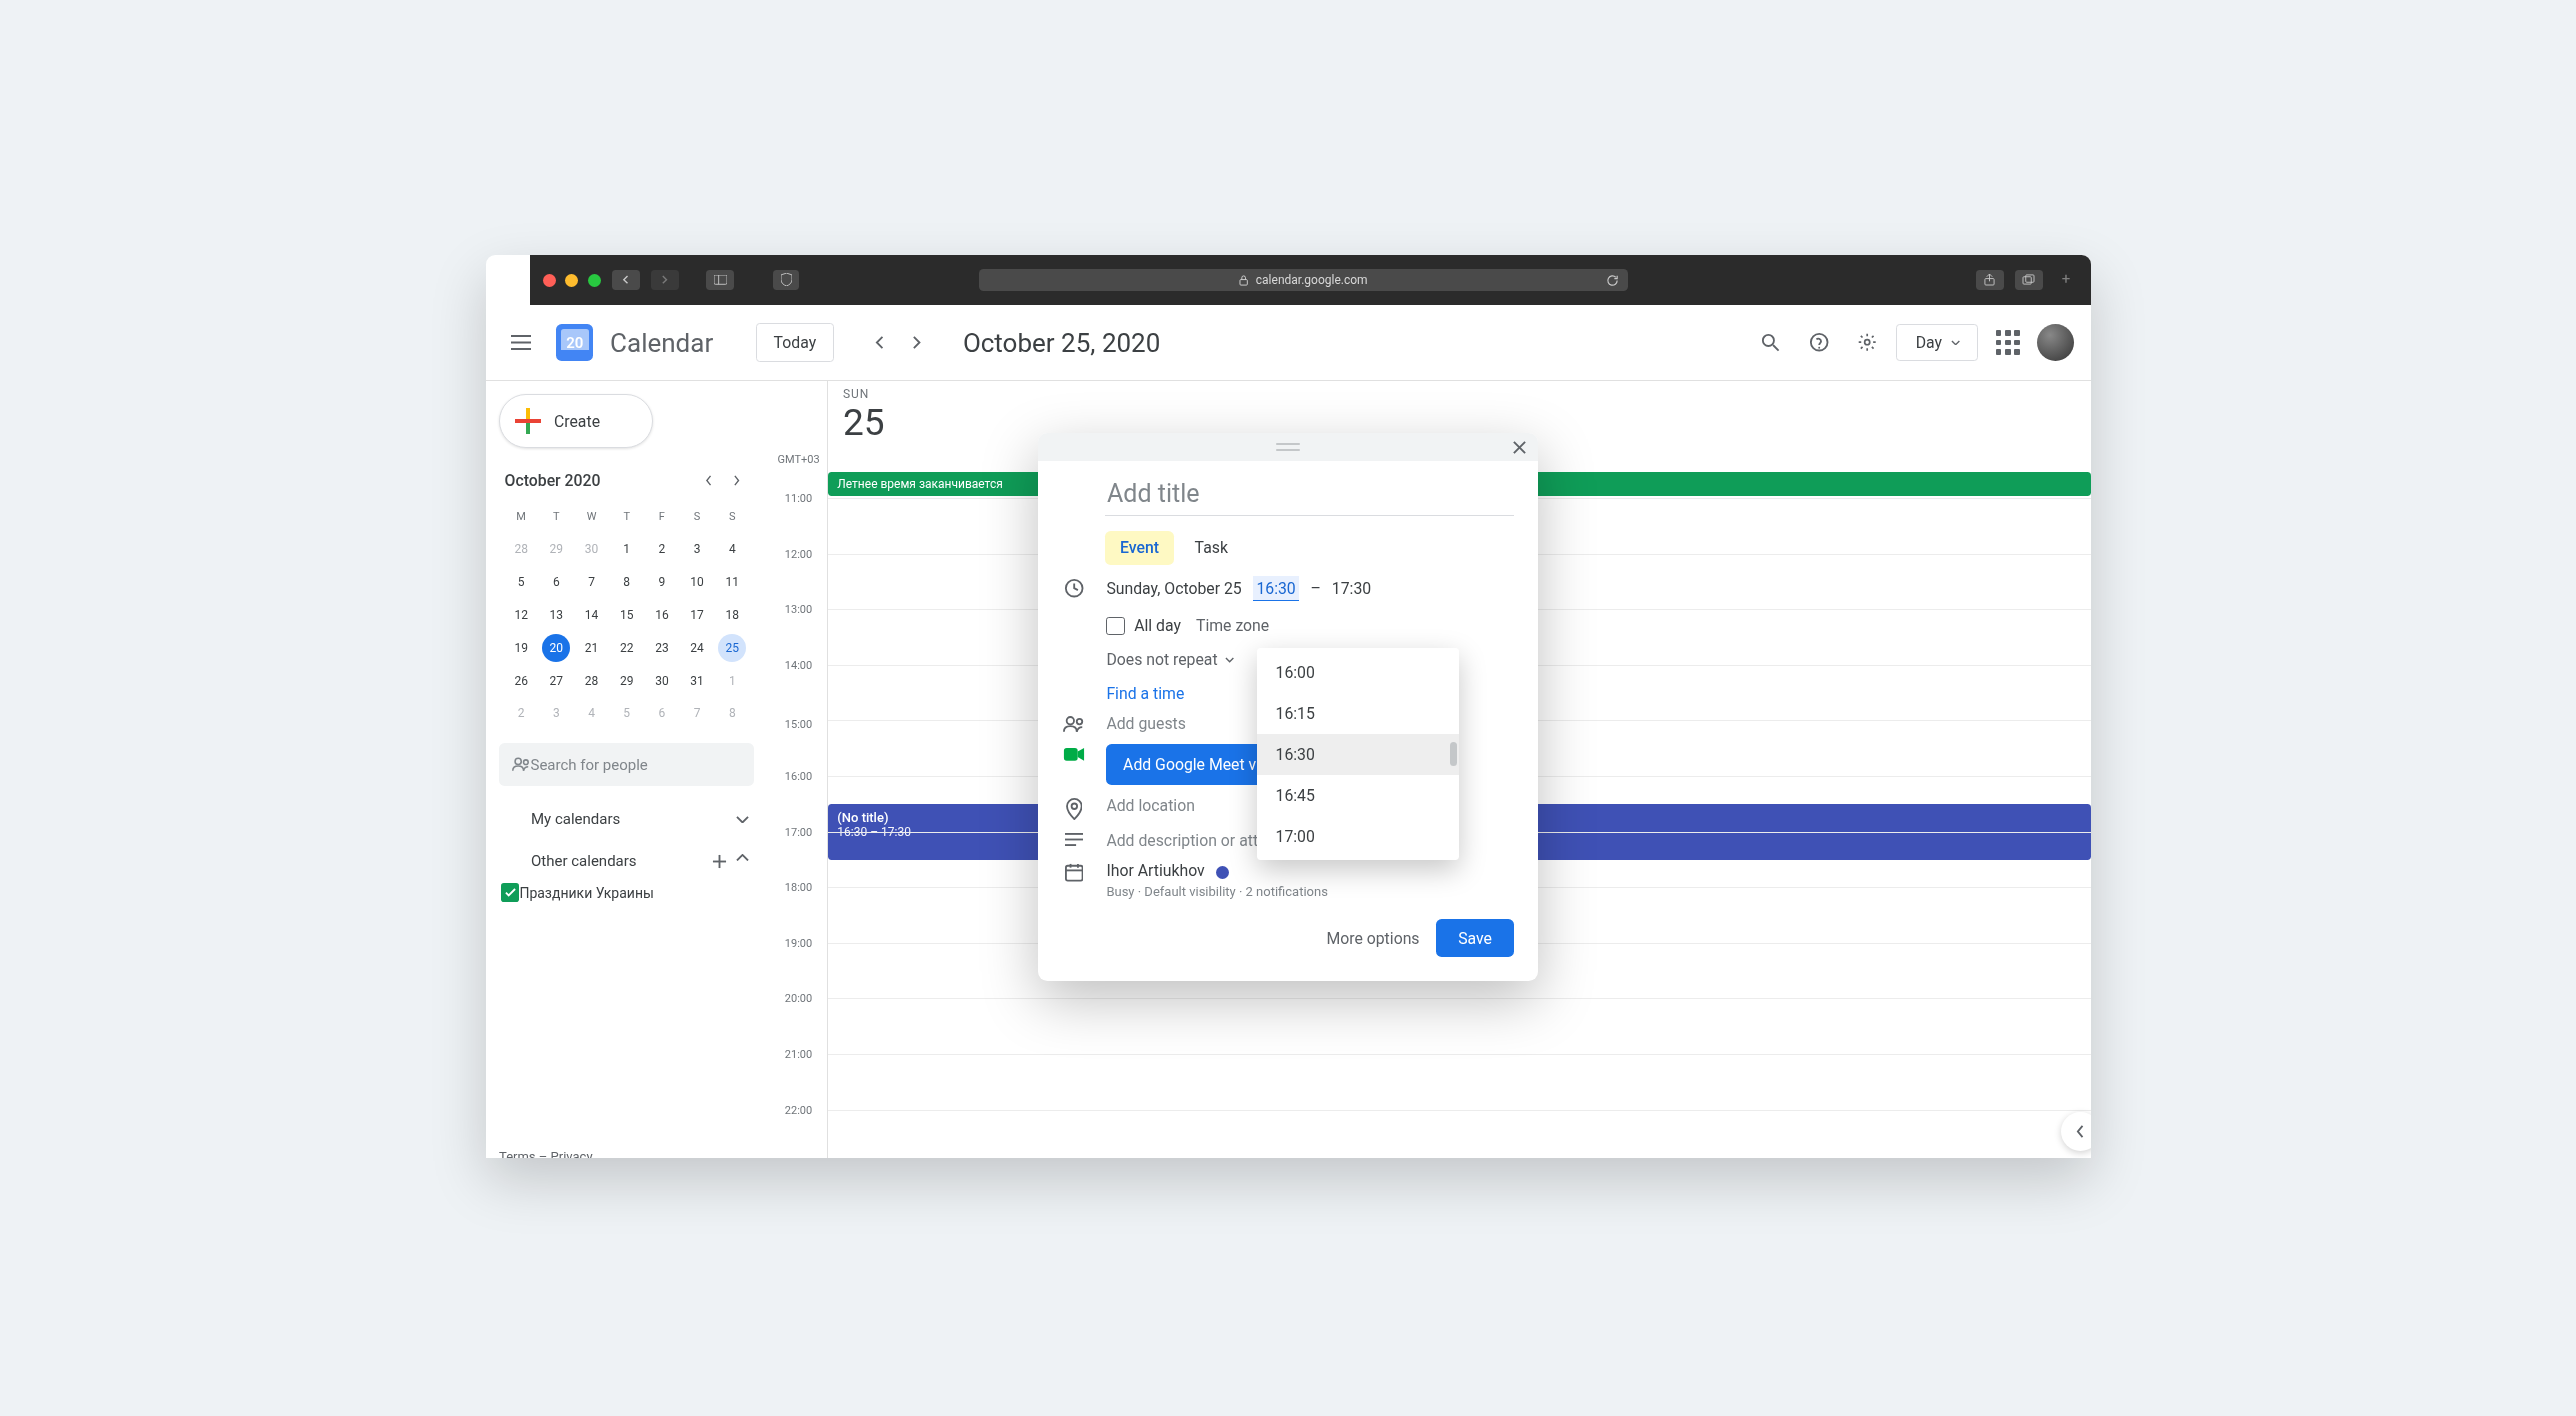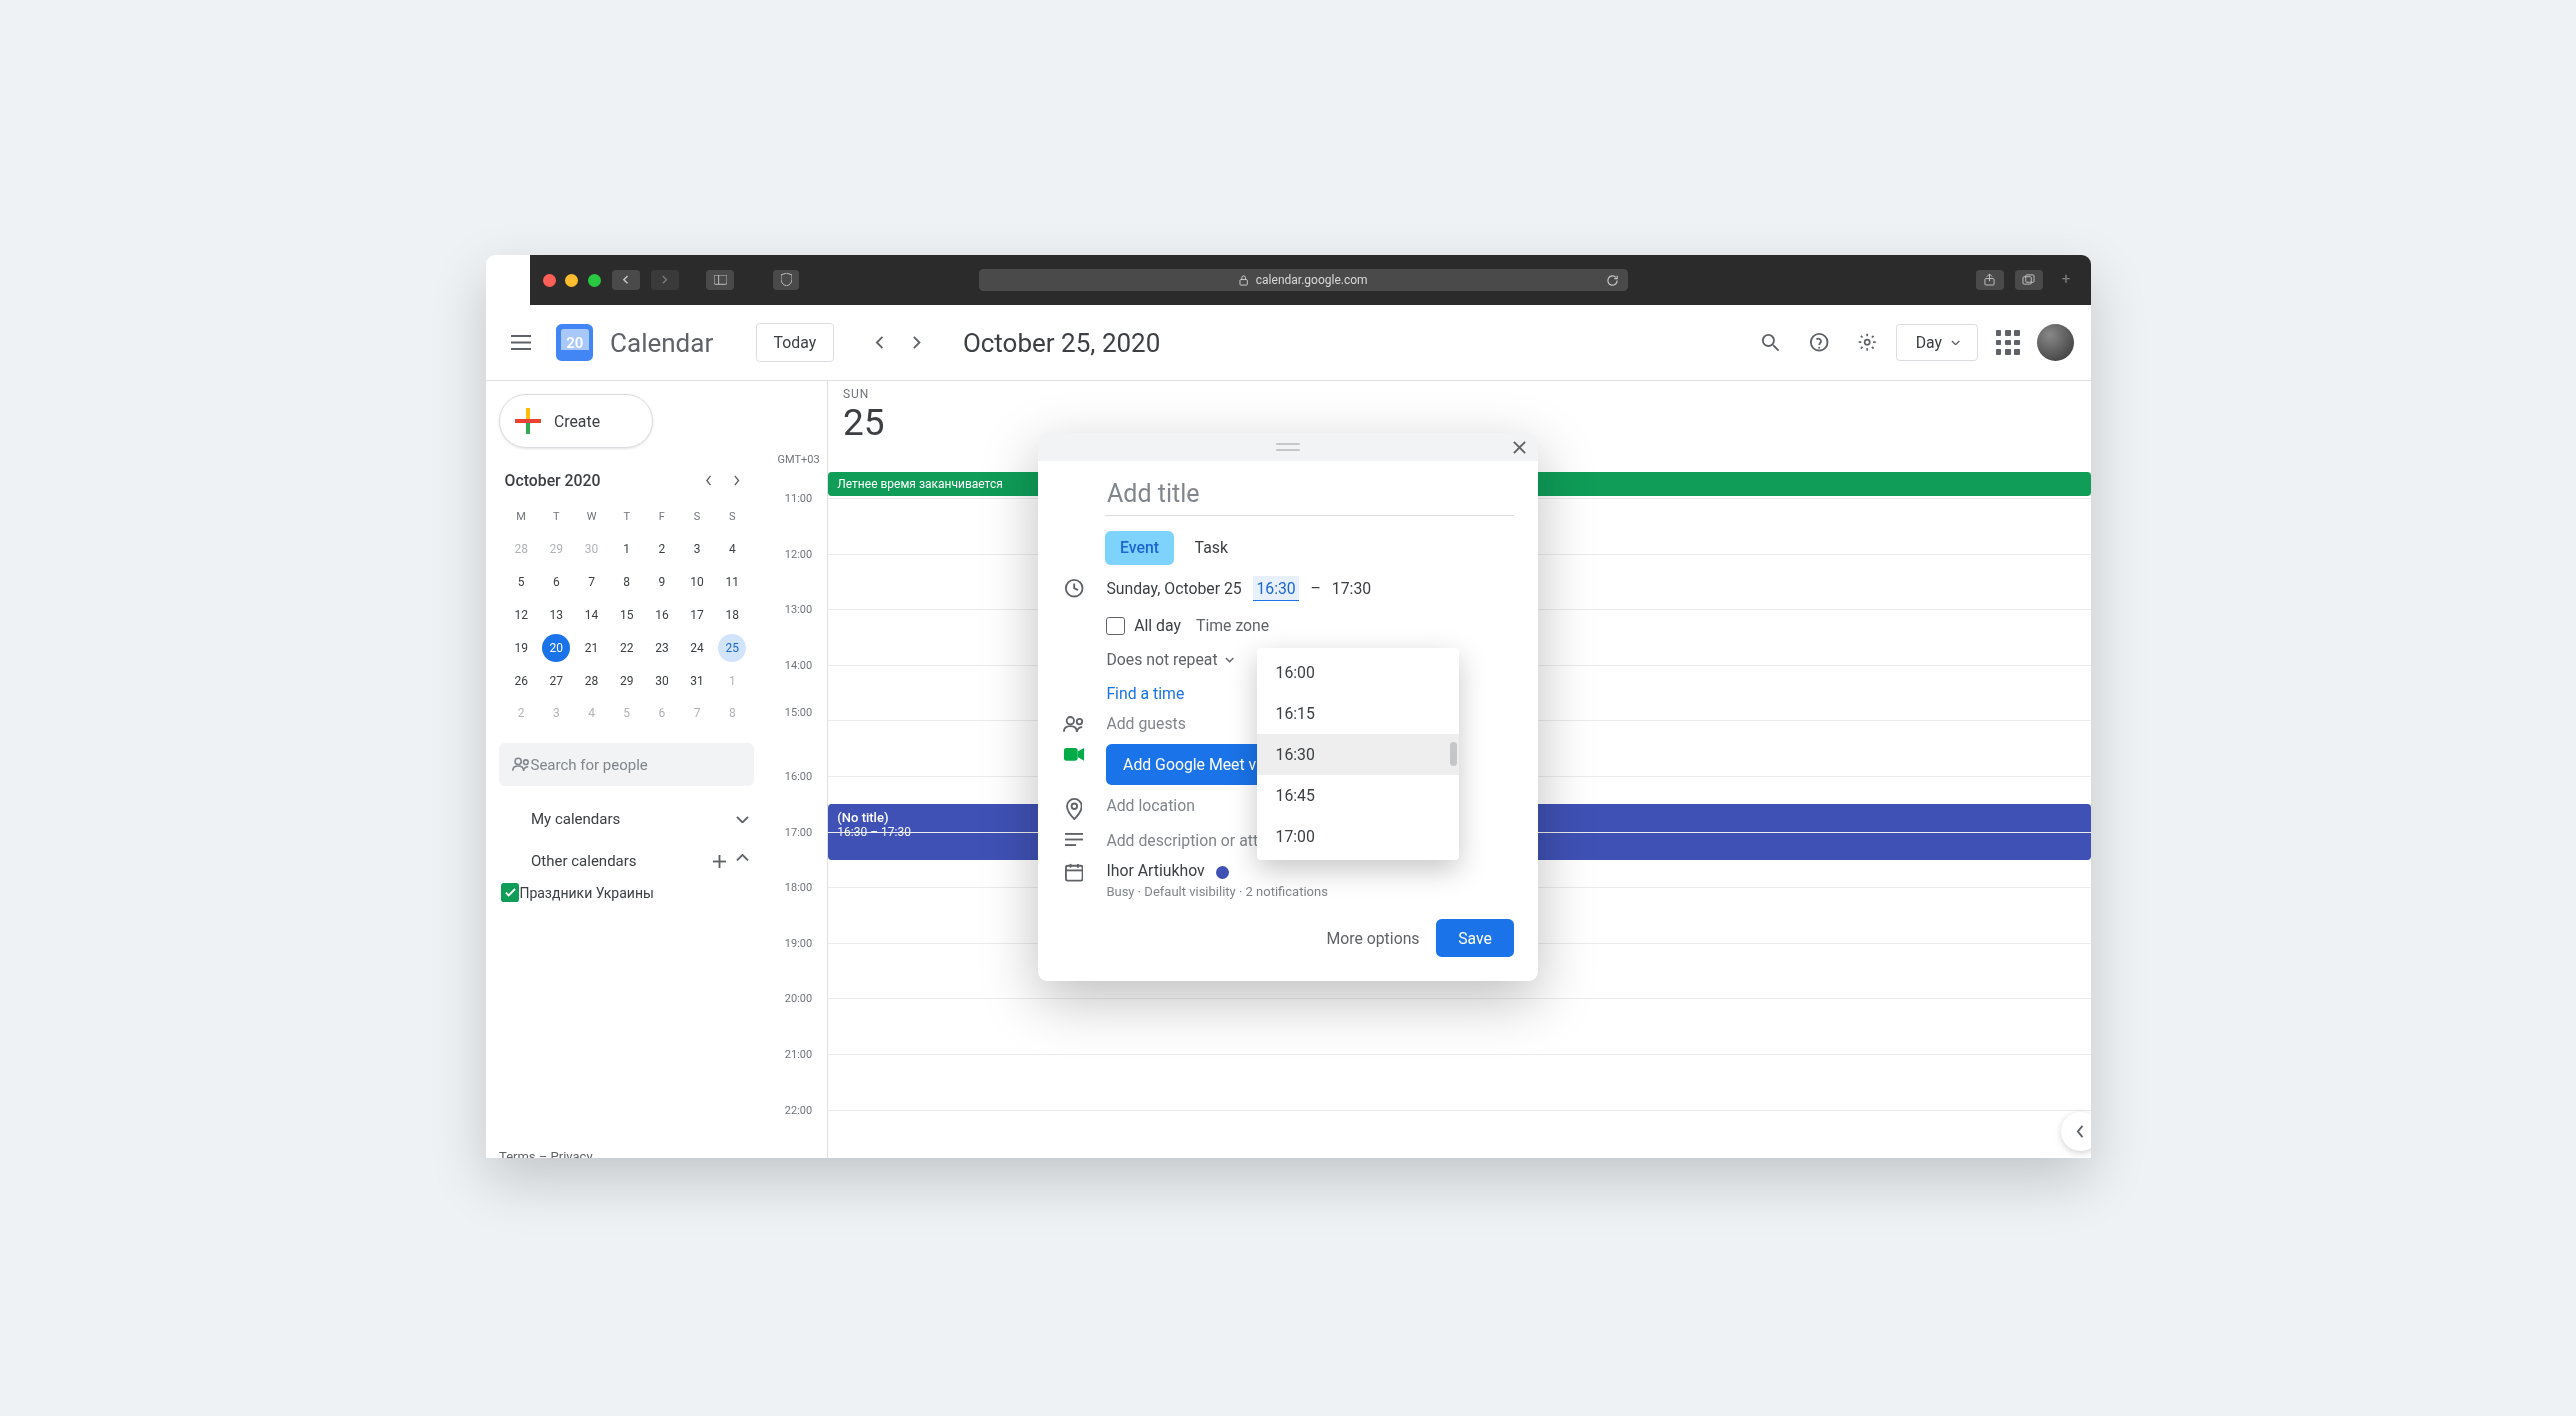--- a/index.html
+++ b/index.html
@@ -99,21 +99,21 @@
   
   .popover { position:absolute; left:552px; top:52px; width:500px; background:#fff; border-radius:9.3px; box-shadow: 0 18.5px 56px rgba(0,0,0,.25); z-index:10;}
   .pop-header { height:28px; background:#f1f3f4; border-radius:9.3px 9.3px 0 0; display:flex; align-items:center; justify-content:center; position:relative;}
   .pop-header .grip { width:24px; height:7.4px; display:flex; flex-direction:column; justify-content:space-between;}
   .pop-header .grip span { height:1.9px; background:#c4c7c9; border-radius:0.9px; display:block;}
   .pop-close { position:absolute; right:7.4px; top:3.7px; width:22px; height:22px; display:flex; align-items:center; justify-content:center; color:#5f6368; font-size:16.7px;}
   .title-input { margin: 16.7px 24px 0 67px; border:none; border-bottom:0.9px solid #dadce0; font-size:25px; color:#3c4043; outline:none; width: calc(100% - 91px); padding-bottom:7.4px;}
   .title-input::placeholder { color:#80868b;}
   .tabs { display:flex; gap:5.6px; margin:15px 0 0 67px;}
   .tab { padding:7.4px 15px; font-size:15.8px; border-radius:5.6px; color:#3c4043;}
-  .tab.active { background:#7dd3fc; color:#1967d2; font-weight:500;}
+  .tab.active { background:#fef9c3; color:#1967d2; font-weight:500;}
   .row { display:flex; align-items:flex-start; gap:20.4px; padding: 11px 24px 0 24px; font-size:15.8px; color:#3c4043;}
   .row .ic { width:24px; display:flex; justify-content:center; padding-top:1.9px; color:#5f6368;}
   .row .content { flex:1; }
   .time-line { display:flex; align-items:center; gap:11px;}
   .time-chip { padding:2.8px 3.7px; border-bottom:1.9px solid #1a73e8; background:#e8f0fe; color:#1967d2;}
   .subtle { color:#5f6368;}
   .link { color:#1a73e8;}
   .meet-btn { display:inline-flex; align-items:center; height:41px; border-radius:5.6px; background:#1a73e8; color:#fff; font-size:15.8px; padding:0 16.7px; gap:11px;}
   .muted { color:#80868b;}
   .actions { display:flex; justify-content:flex-end; gap:16.7px; padding: 20.4px 24px 24px;}
@@ -406,21 +406,21 @@
     <div class="day-area">
       <div class="gutter">
         <div style="height:91px; display:flex; align-items:flex-end; justify-content:flex-end; padding-bottom:5.6px;">
           <span class="gmt">GMT+03</span>
         </div>
         <div style="position:relative; height:723px" id="gutter-hours">
             <div class="gutter-label" style="top: 26px;">11:00</div>
             <div class="gutter-label" style="top: 82px;">12:00</div>
             <div class="gutter-label" style="top: 137px;">13:00</div>
             <div class="gutter-label" style="top: 193px;">14:00</div>
-            <div class="gutter-label" style="top: 240px; text-align: center;">15:00</div>
+            <div class="gutter-label" style="top: 252px; text-align: center;">15:00</div>
             <div class="gutter-label" style="top: 304px;">16:00</div>
             <div class="gutter-label" style="top: 360px;">17:00</div>
             <div class="gutter-label" style="top: 415px;">18:00</div>
             <div class="gutter-label" style="top: 471px;">19:00</div>
             <div class="gutter-label" style="top: 526px;">20:00</div>
             <div class="gutter-label" style="top: 582px;">21:00</div>
             <div class="gutter-label" style="top: 638px;">22:00</div>
           </div>
       </div>
       <div class="day-column">

